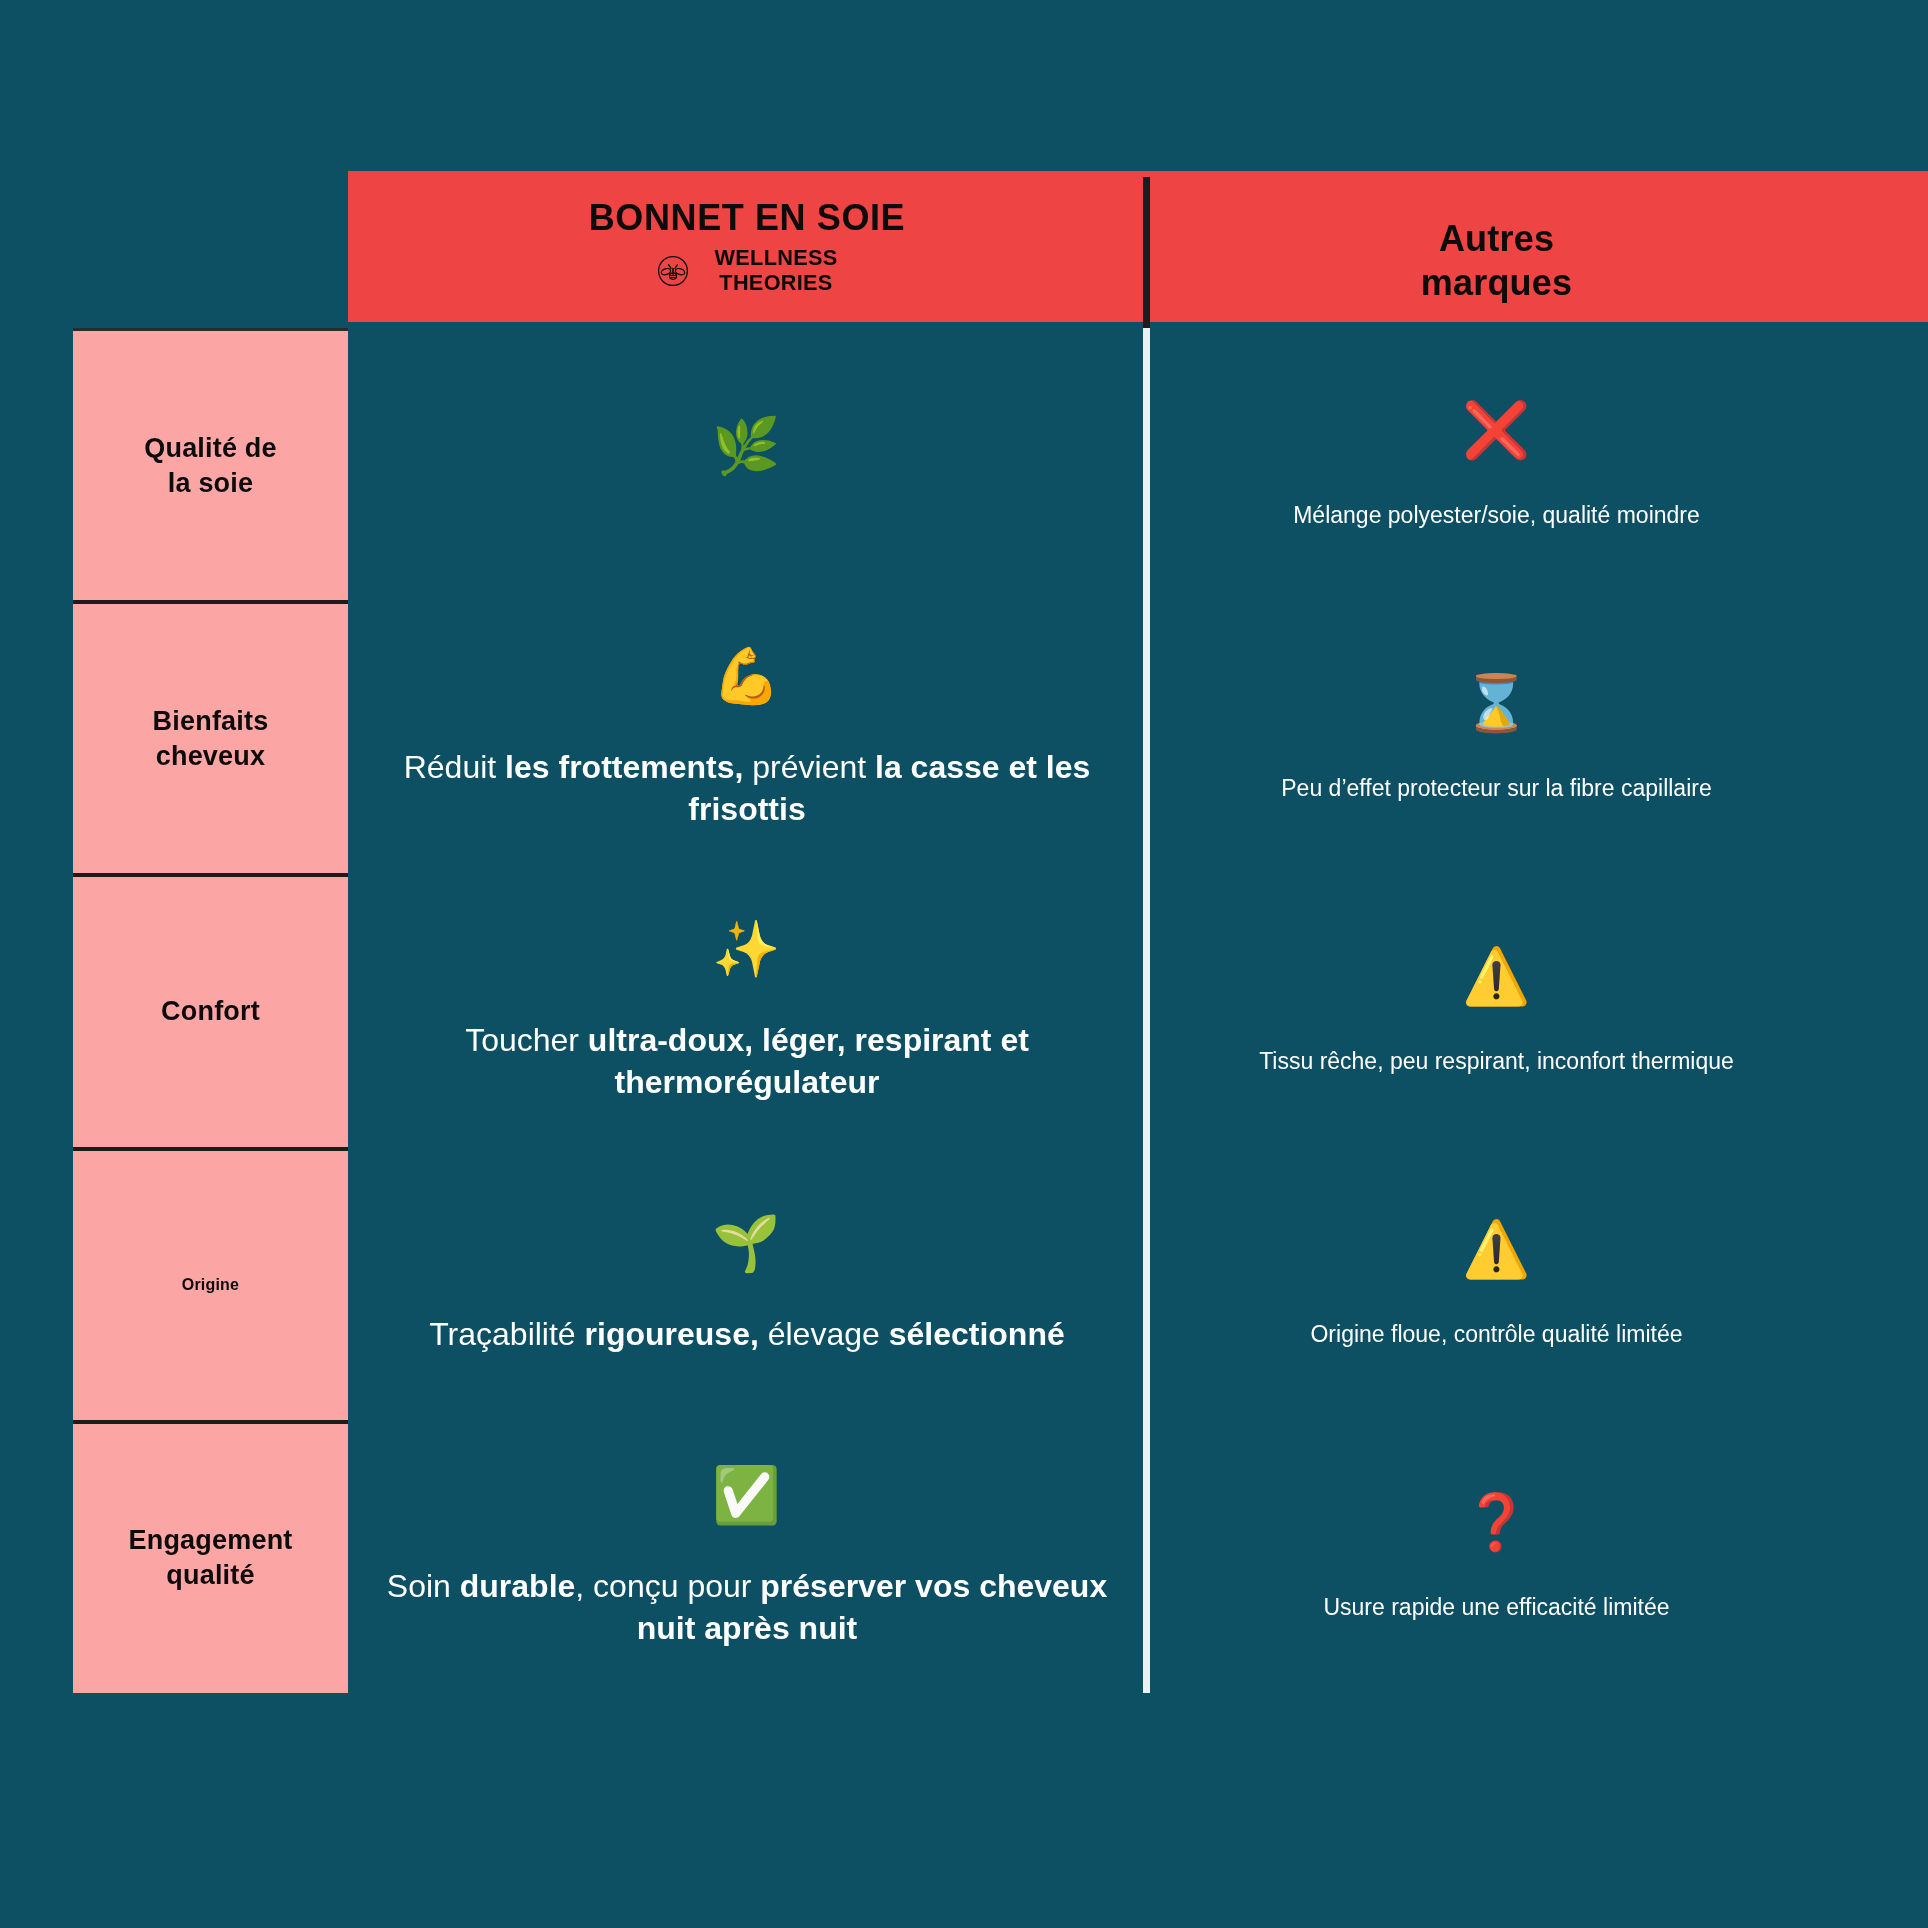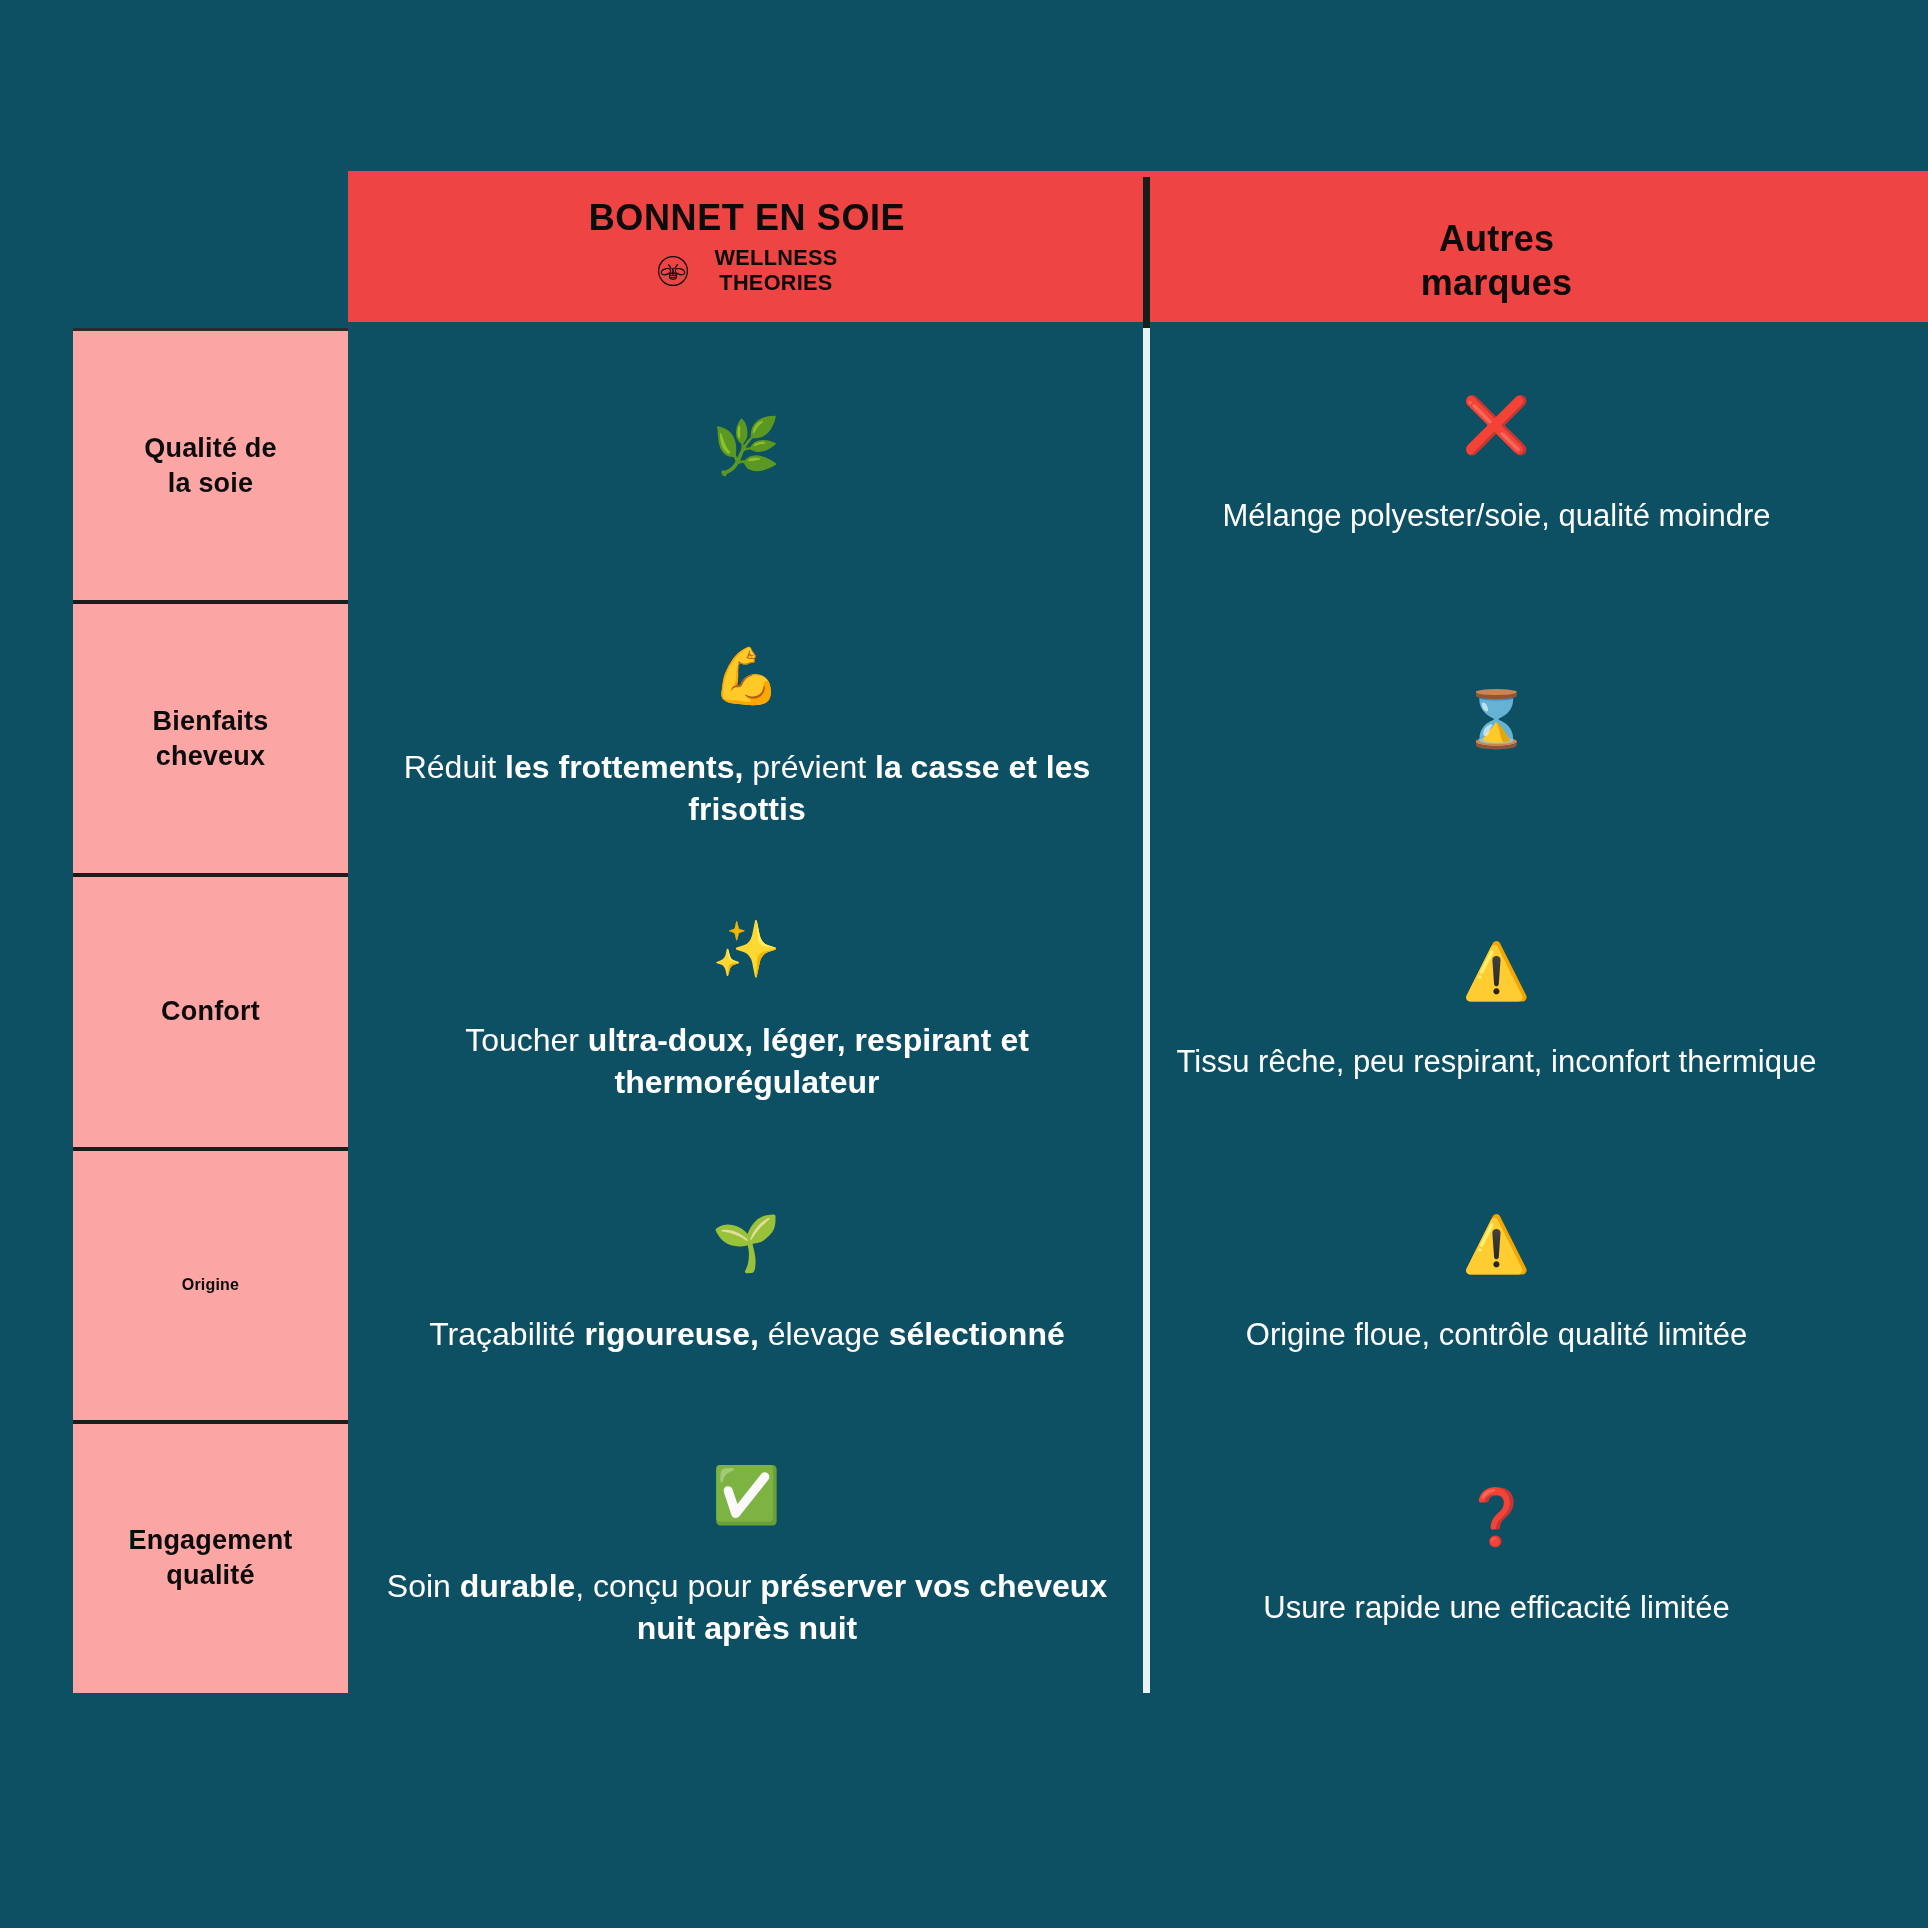--- a/index.html
+++ b/index.html
@@ -118,21 +118,21 @@
     margin-bottom:24.5px;
     display:block;
   }
 
   .cell .copy{
     font-size:31px;
     line-height:1.34;
     max-width:100%;
   }
   .body-col.left  .cell .copy{ font-size:32px; }
-  .body-col.right .cell .copy{ font-size:31px; }
+  .body-col.right .cell .copy{ font-size:23px; }
   .copy .reg{ font-weight:normal; }
   .copy.allbold{ font-weight:bold; }
 
   .emoji-wrap{
     height:81px;
     display:flex; align-items:flex-end; justify-content:center;
     margin-bottom:17px;
   }
 </style>
 </head>
@@ -241,20 +241,21 @@
       <div class="cell">
         <span class="emoji-wrap">
           <span class="emoji">❌</span>
         </span>
         <span class="copy"><span class="reg" style="font-weight: normal;">Mélange polyester/soie, qualité moindre</span></span>
       </div>
       <div class="cell">
         <span class="emoji-wrap">
           <span class="emoji">⌛</span>
         </span>
+        <span class="copy"><span class="reg" style="font-weight: normal;">Peu d’effet protecteur sur la fibre capillaire</span></span>
       </div>
       <div class="cell">
         <span class="emoji-wrap">
           <span class="emoji">⚠️</span>
         </span>
         <span class="copy"><span class="reg" style="font-weight: normal;">Tissu rêche, peu respirant, inconfort thermique</span></span>
       </div>
       <div class="cell">
         <span class="emoji-wrap">
           <span class="emoji">⚠️</span>

